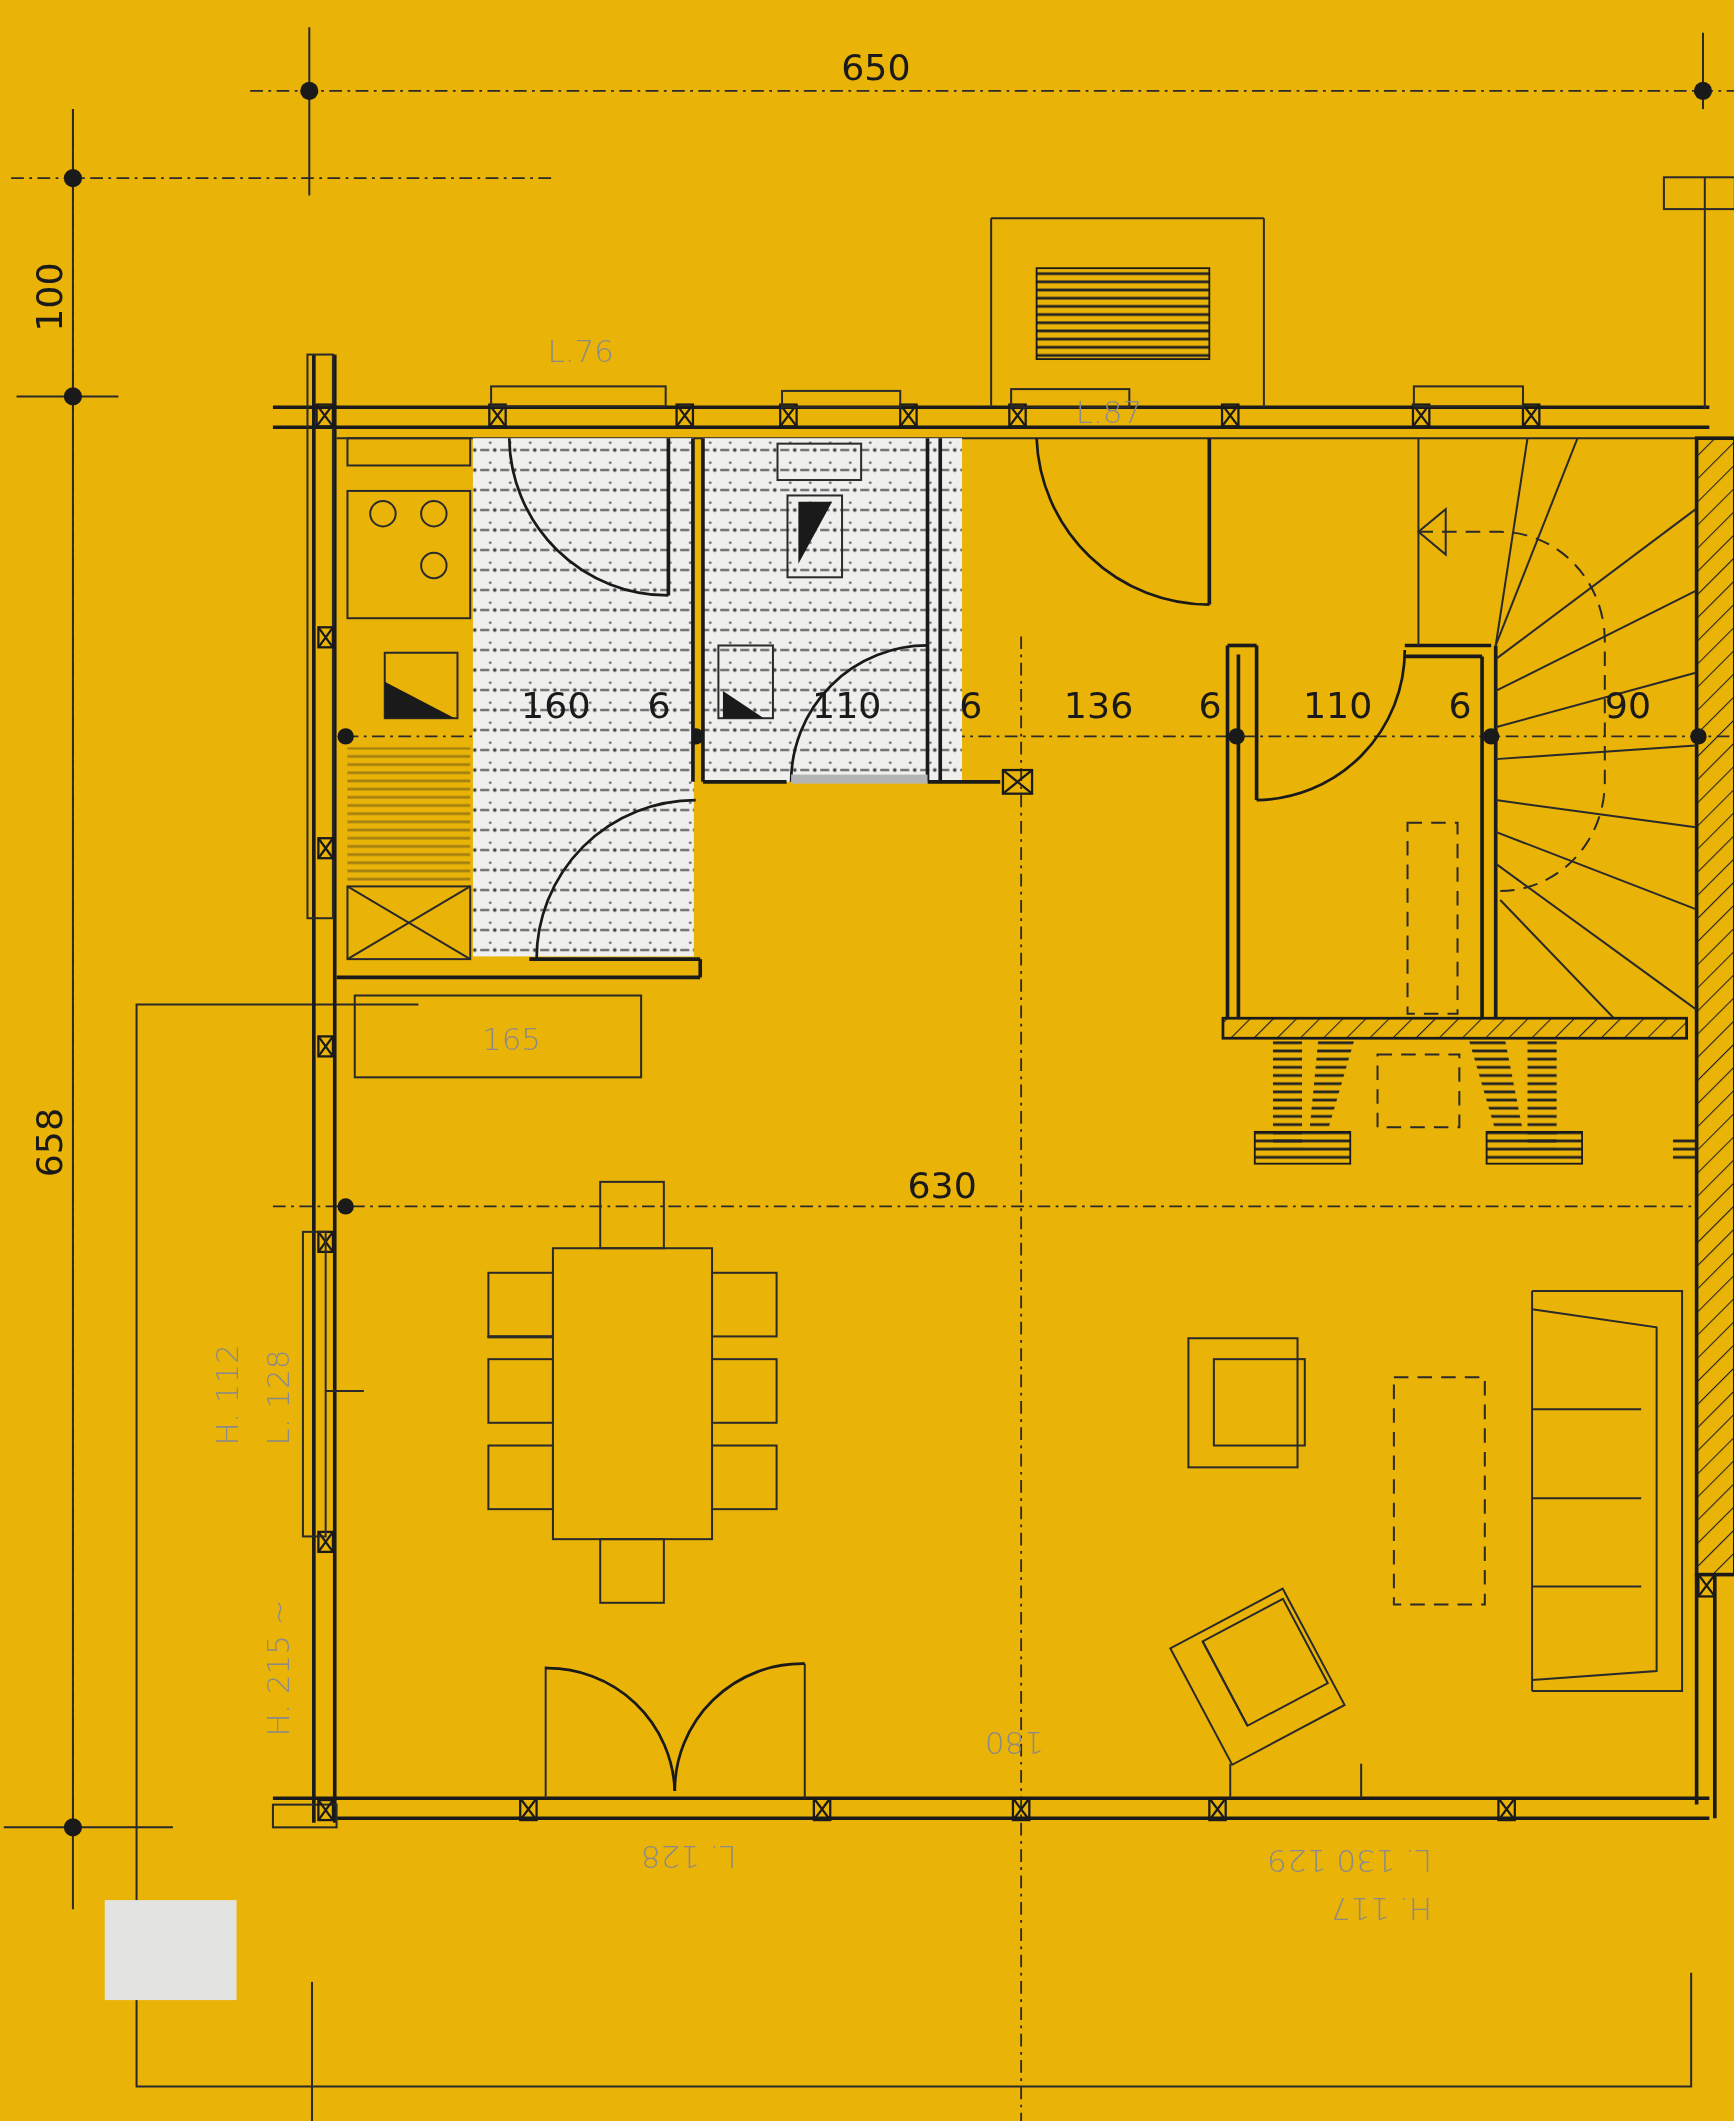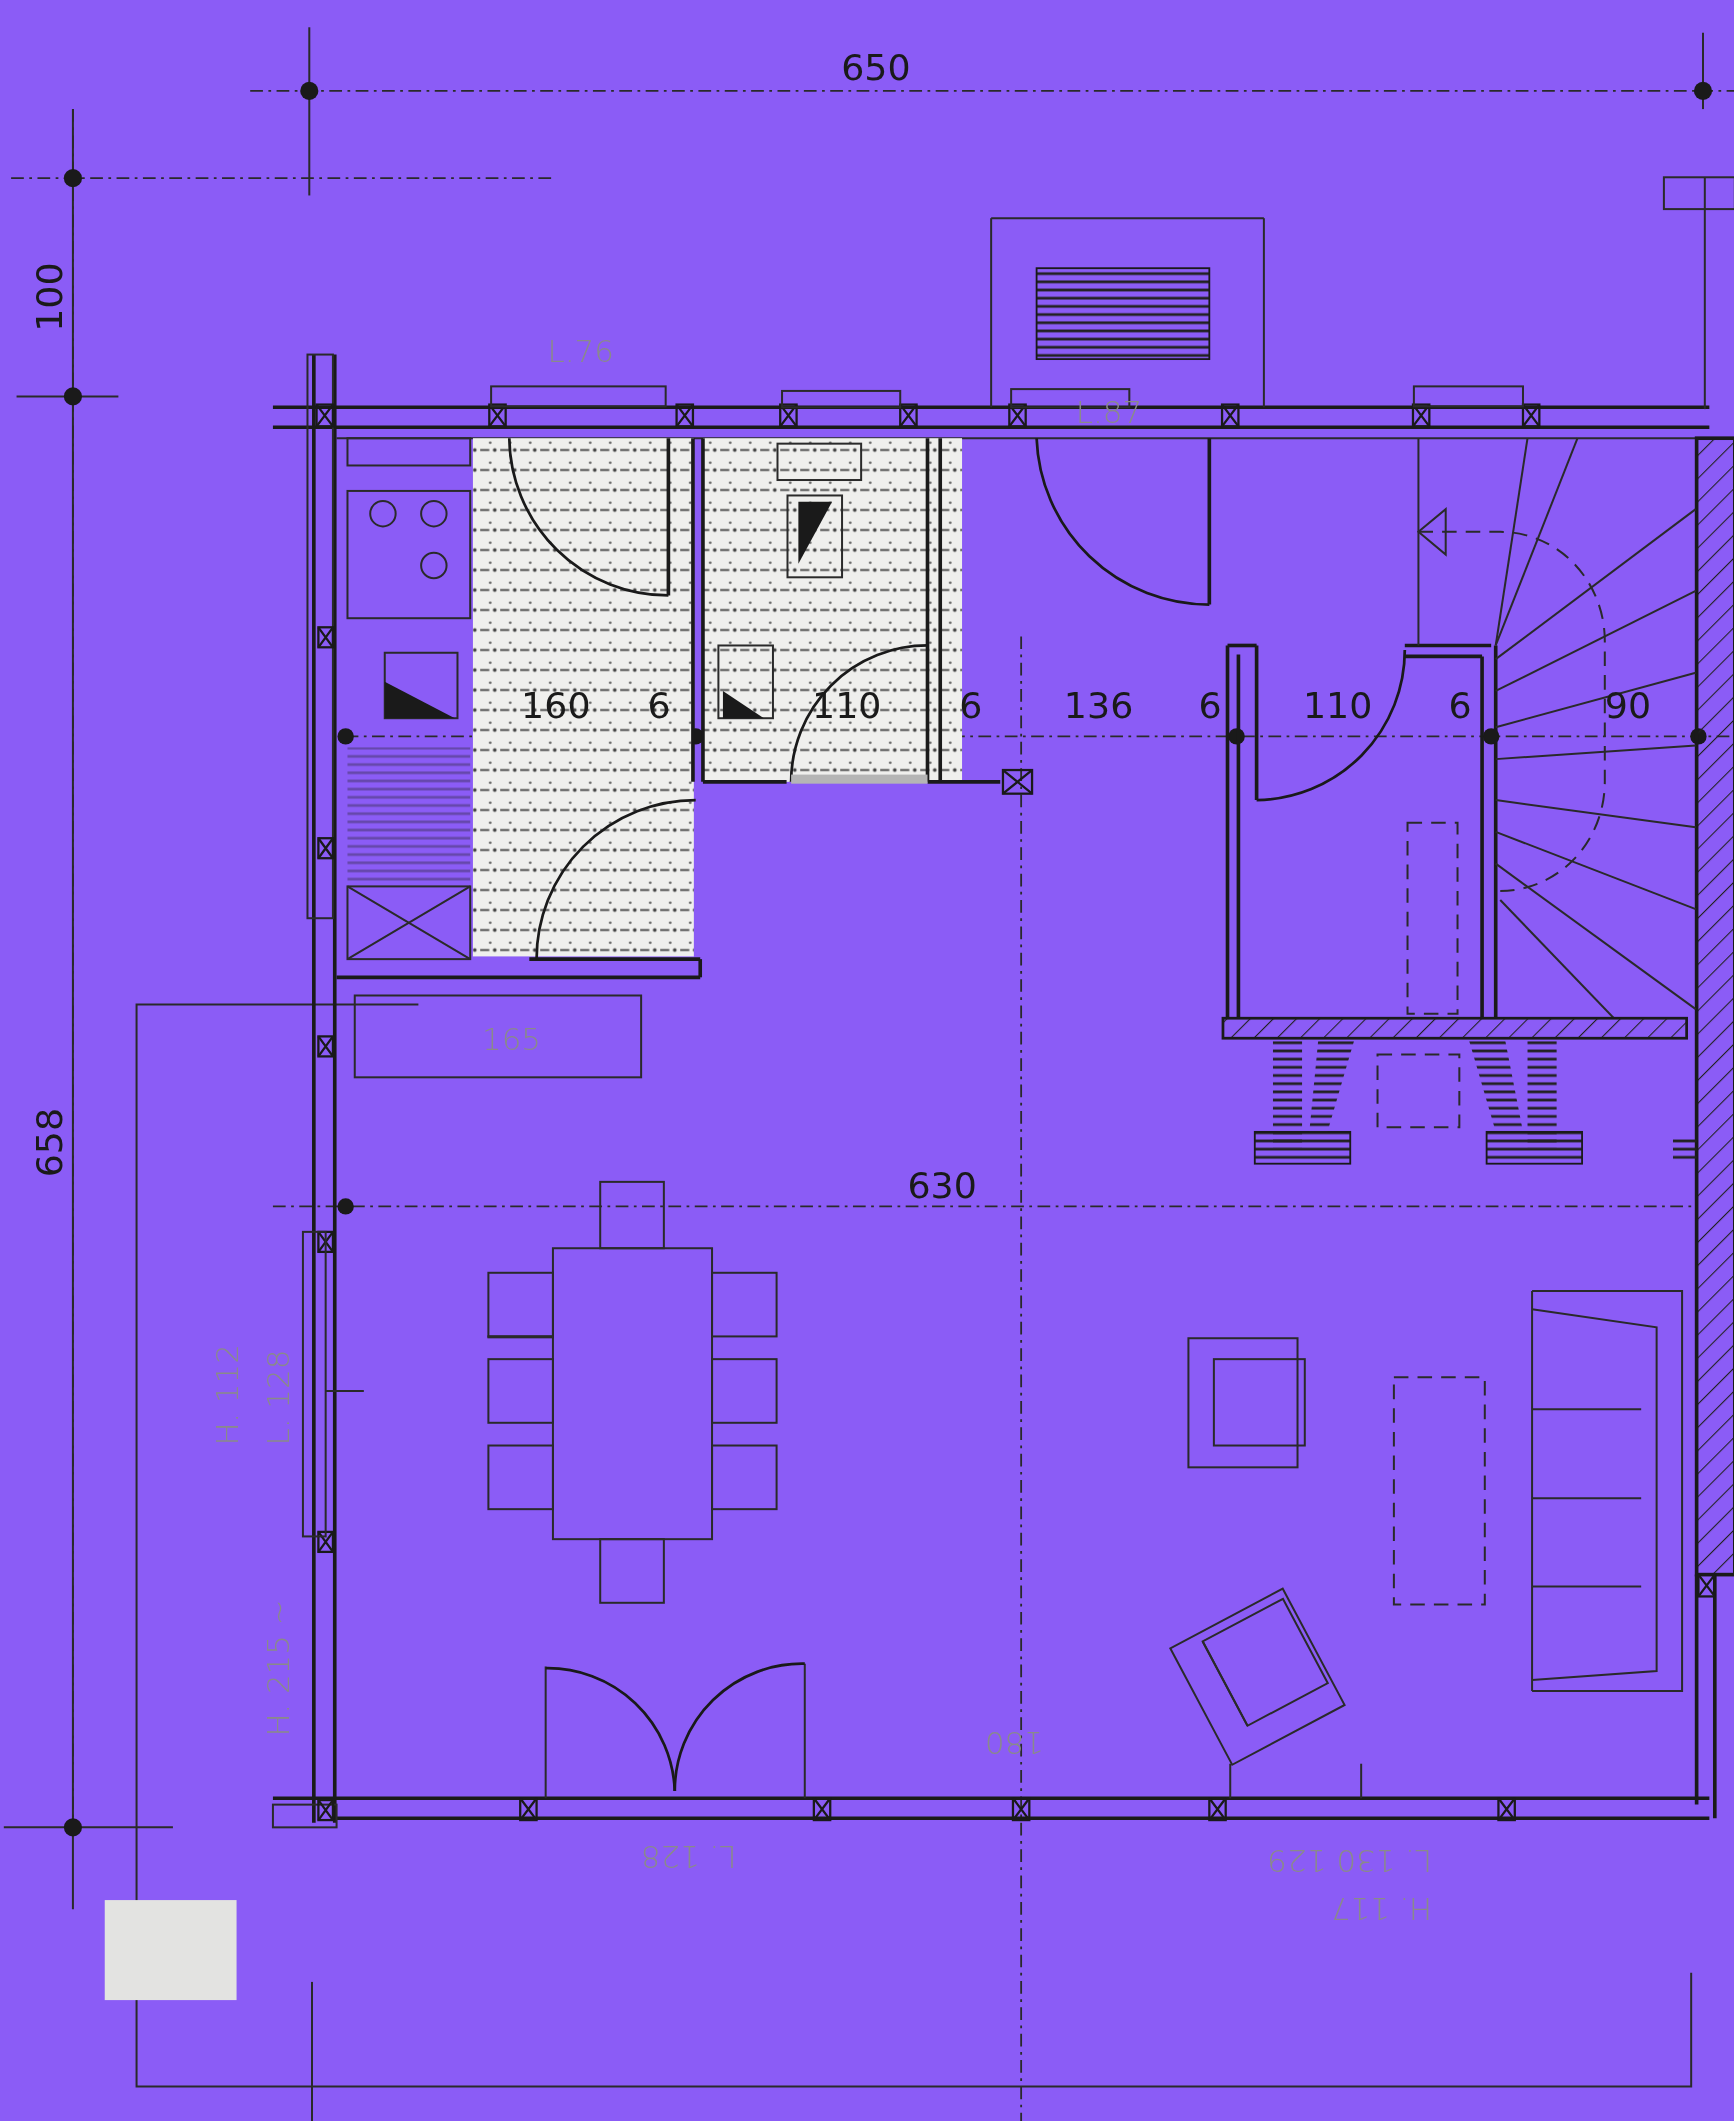--- a/index.html
+++ b/index.html
@@ -1,16 +1,16 @@
 <!DOCTYPE html>
 <html style="font-size:14.5px"><head>
 <meta charset="utf-8">
 <style>
   html, body { margin:0; padding:0; background:#efefed; }
-  #sheet { position:relative; width:1735px; height:2121px; background:#8b5cf6; overflow:hidden; }
+  #sheet { position:relative; width:1735px; height:2121px; background:#eab308; overflow:hidden; }
   svg { position:absolute; left:0; top:0; }
   .dim { font-family:"DejaVu Sans", sans-serif; font-size:40px; fill:#1a1a1a; }
   .hand { font-family:"DejaVu Sans", sans-serif; font-size:34px; fill:#8a8a8a; font-weight:300; }
   .ln { stroke:#1a1a1a; fill:none; }
   .thin { stroke:#2a2a2a; stroke-width:2.2; fill:none; }
   .wall { stroke:#1a1a1a; stroke-width:4; fill:none; }
   .dash { stroke:#2a2a2a; stroke-width:2; stroke-dasharray:14 6 3 6; fill:none; }
   .hid { stroke:#2a2a2a; stroke-width:2.2; stroke-dasharray:16 10; fill:none; }
   .dot { fill:#1a1a1a; }
   .tile { fill:url(#tilepat); }

